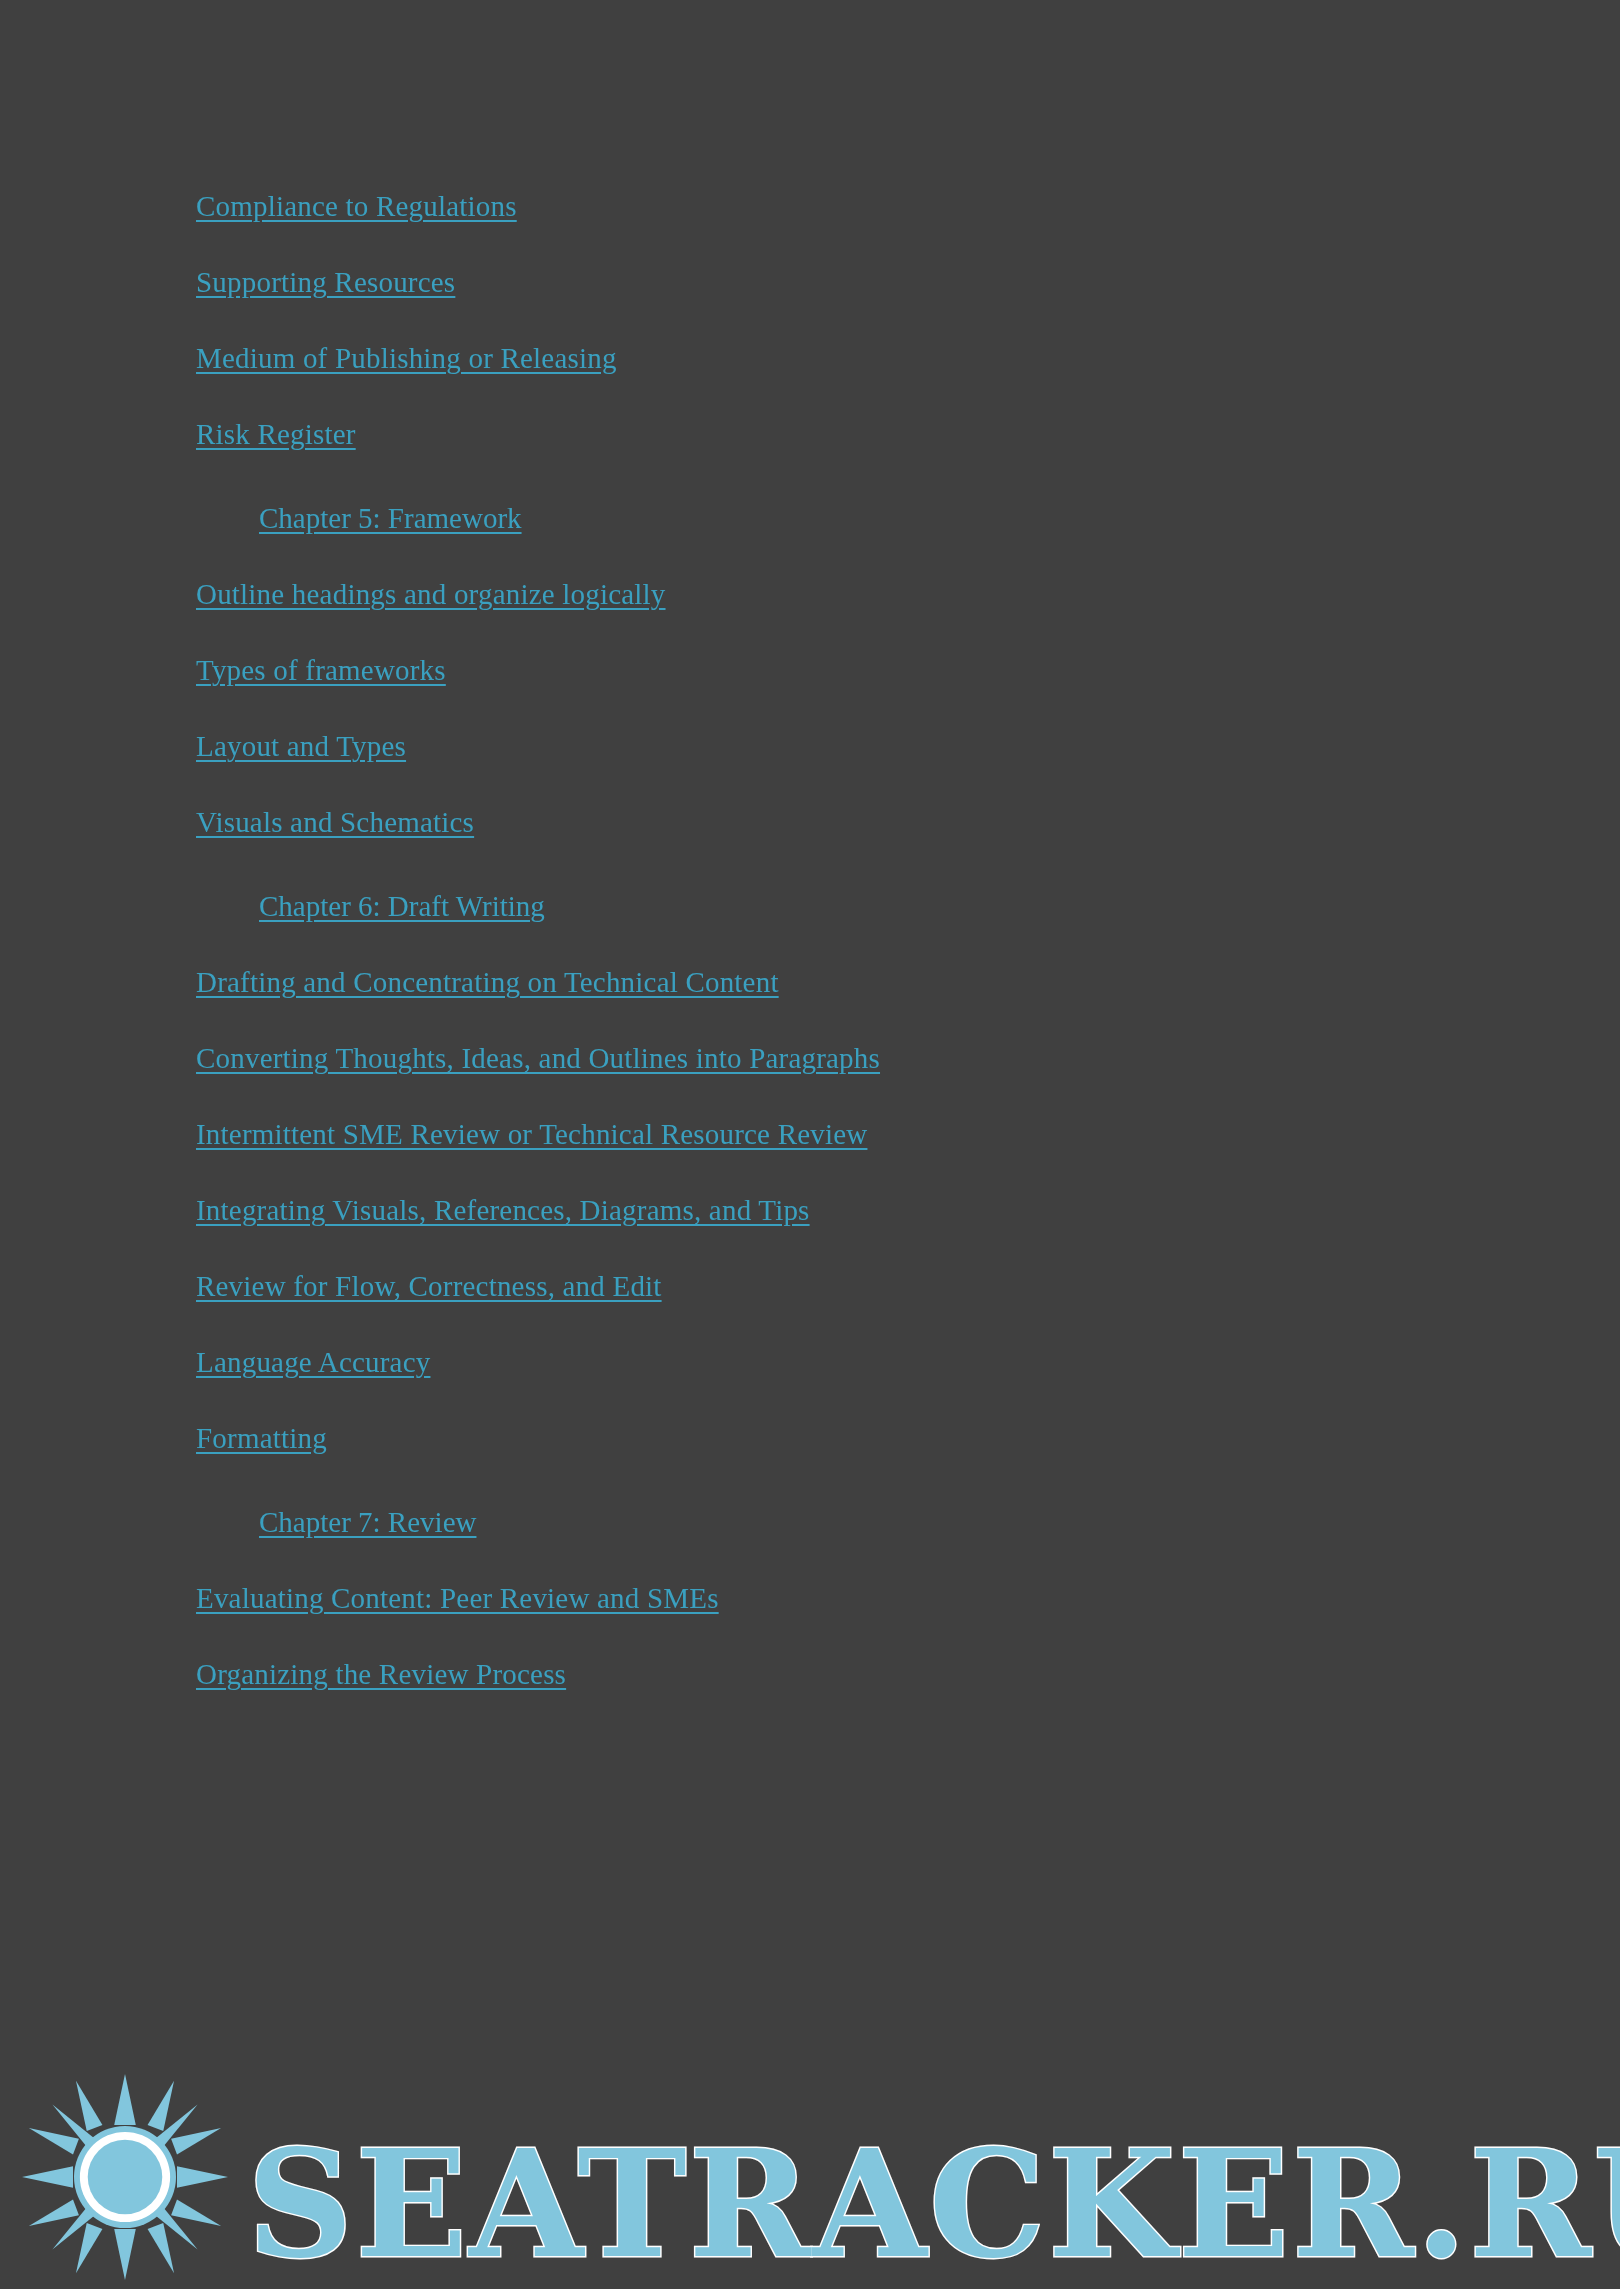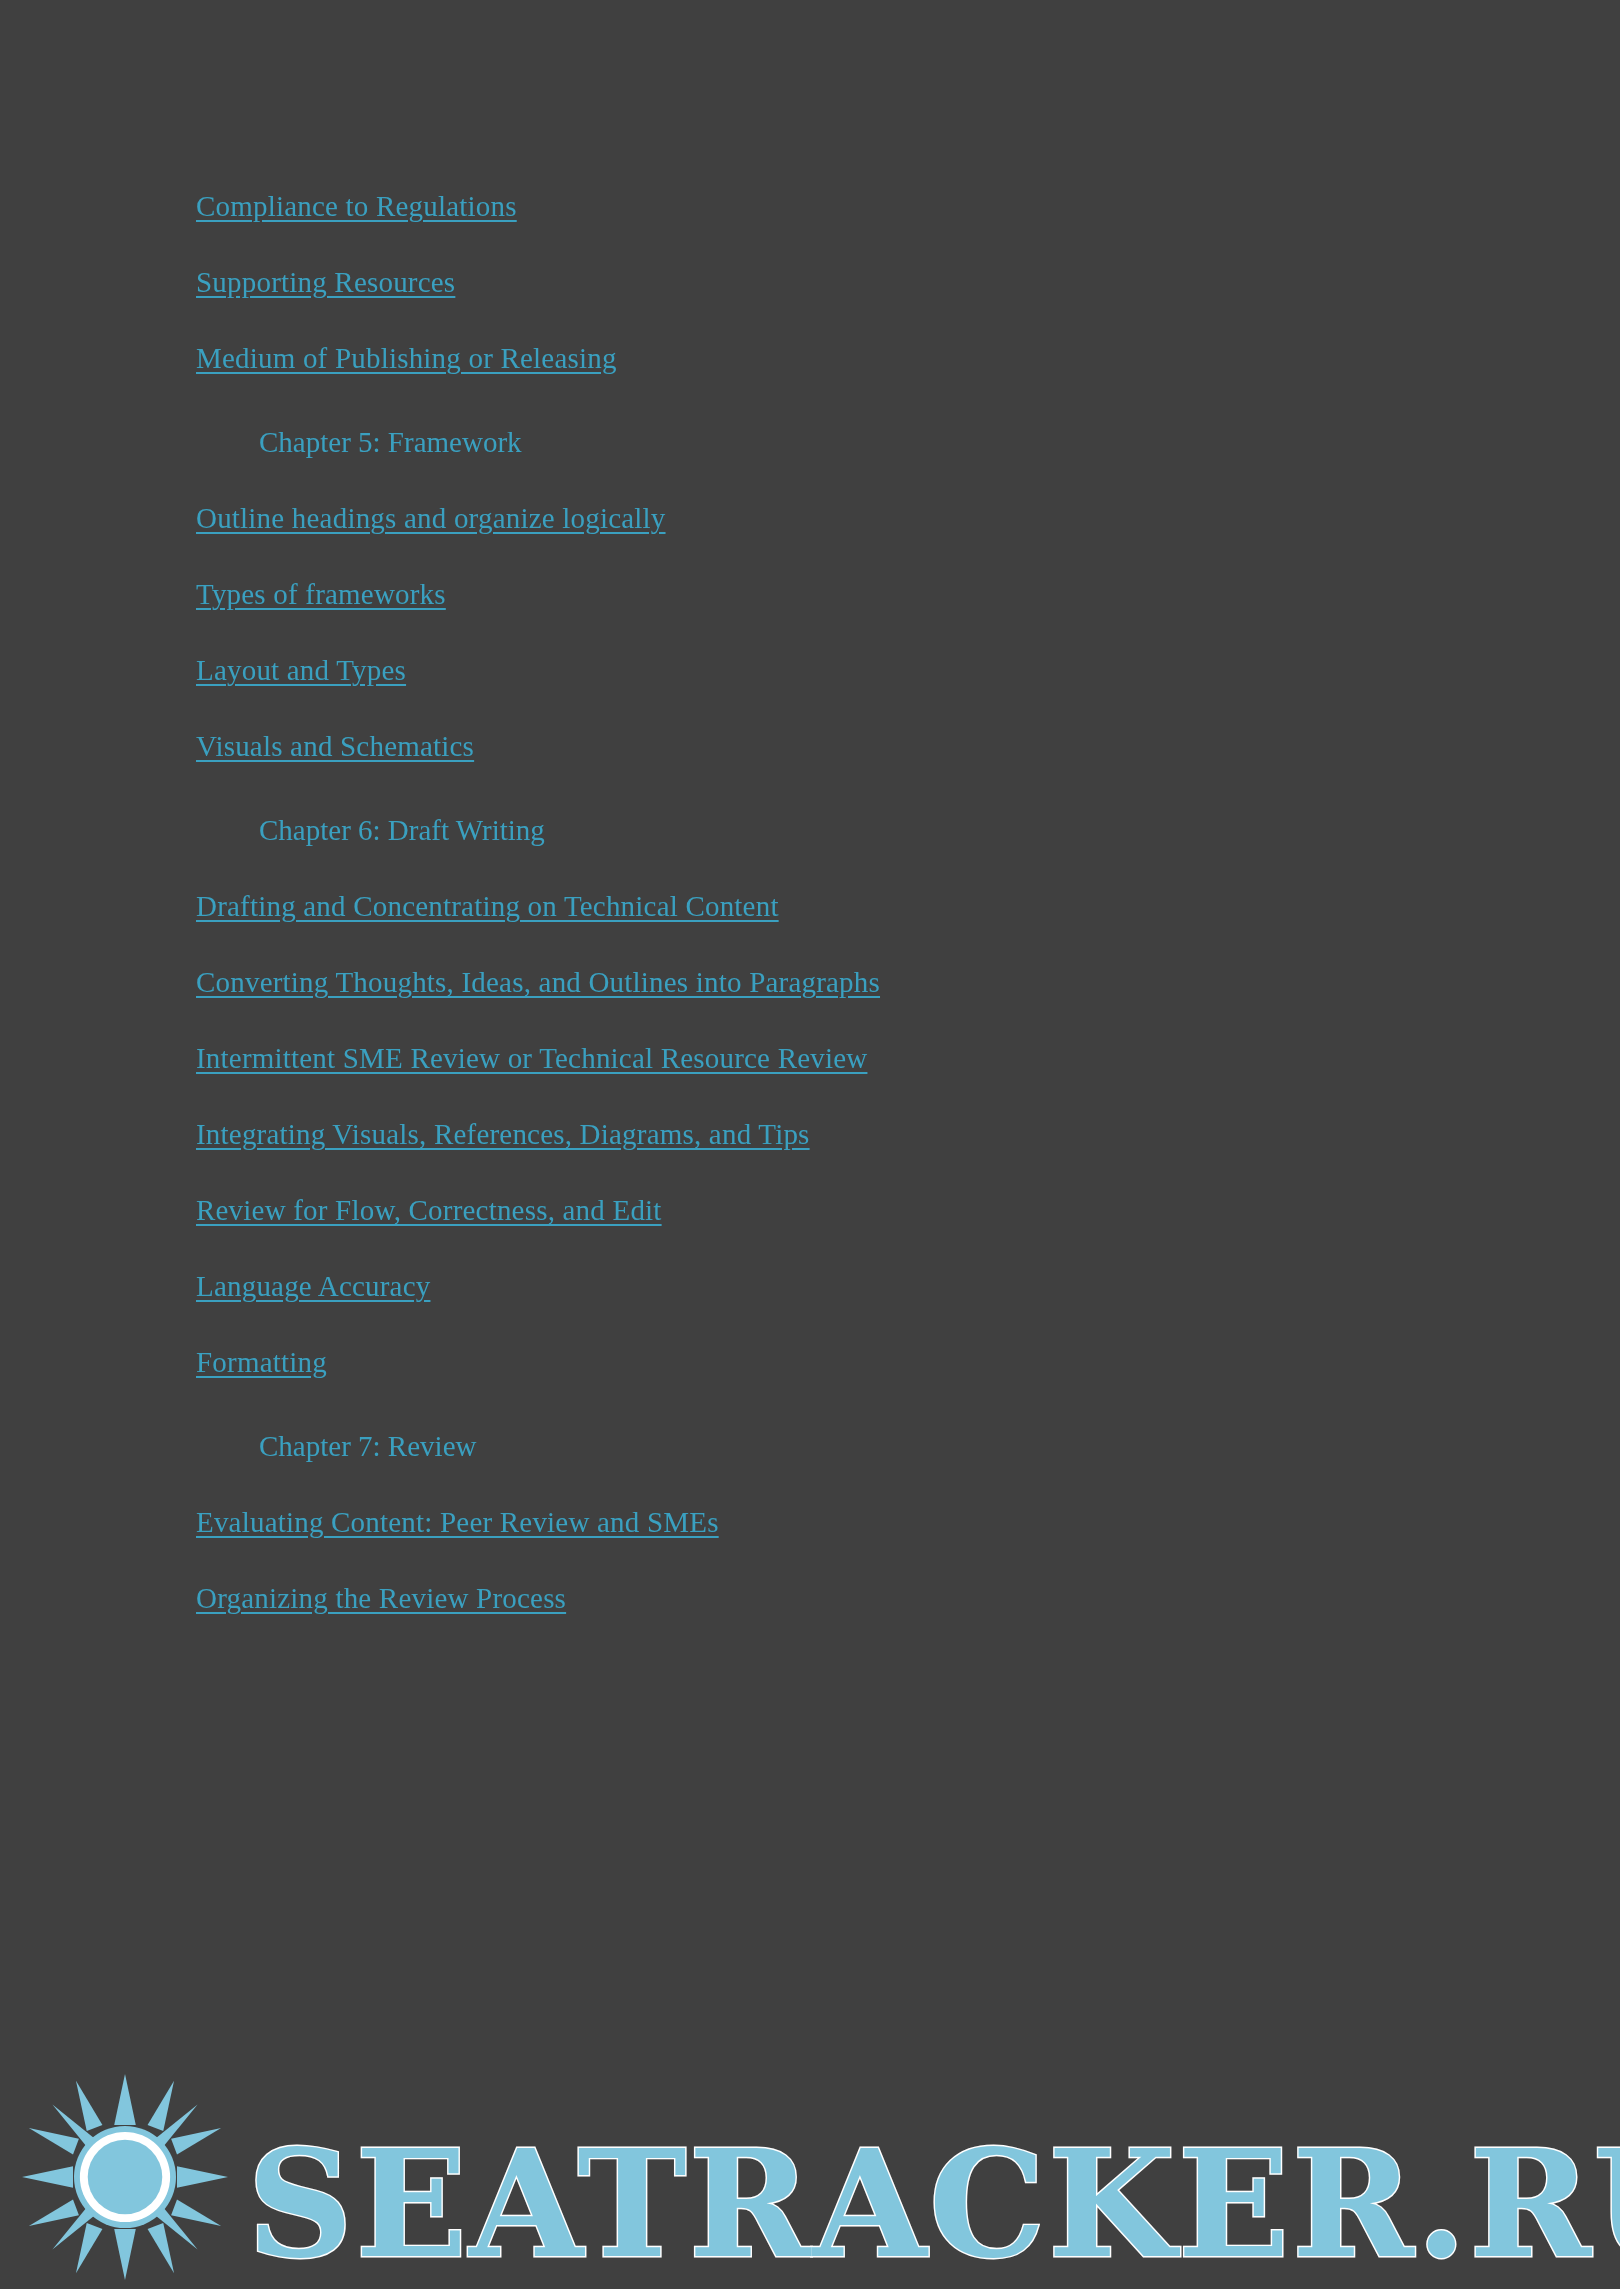--- a/index.html
+++ b/index.html
@@ -47,20 +47,21 @@
 
   .chapter-heading {
     color: #3aa0c0;
     font-size: 29px;
     line-height: 1.0;
     margin: 0 0 47px 0;
     padding-left: 63px;
     white-space: nowrap;
   }
   .chapter-heading span.u {
+    text-decoration: underline;
     text-decoration-thickness: 1.5px;
     text-underline-offset: 3.9px;
   }
 
   .gap-before-chapter { margin-top: 55px; }
   .gap-after-chapter  { margin-top: 23px; }
 
   
   .watermark {
     position: absolute;
@@ -97,20 +98,21 @@
 </head>
 <body>
 
 <div class="page">
 
   <div class="toc">
 
     <div class="toc-entry"><span class="u">Compliance to Regulations</span></div>
     <div class="toc-entry"><span class="u">Supporting Resources</span></div>
     <div class="toc-entry"><span class="u">Medium of Publishing or Releasing</span></div>
+    <div class="toc-entry"><span class="u">Risk Register</span></div>
 
     <div class="chapter-heading gap-before-chapter"><span class="u">Chapter 5: Framework</span></div>
     <div class="toc-entry gap-after-chapter"><span class="u">Outline headings and organize logically</span></div>
     <div class="toc-entry"><span class="u">Types of frameworks</span></div>
     <div class="toc-entry"><span class="u">Layout and Types</span></div>
     <div class="toc-entry"><span class="u">Visuals and Schematics</span></div>
 
     <div class="chapter-heading gap-before-chapter"><span class="u">Chapter 6: Draft Writing</span></div>
     <div class="toc-entry gap-after-chapter"><span class="u">Drafting and Concentrating on Technical Content</span></div>
     <div class="toc-entry"><span class="u">Converting Thoughts, Ideas, and Outlines into Paragraphs</span></div>

